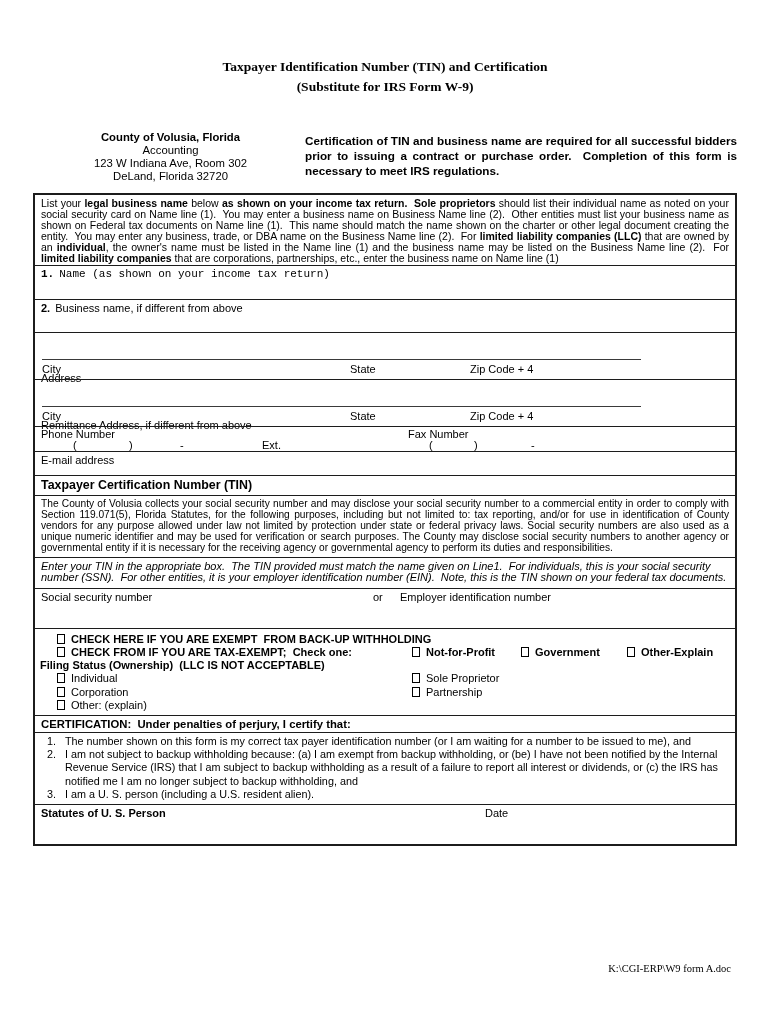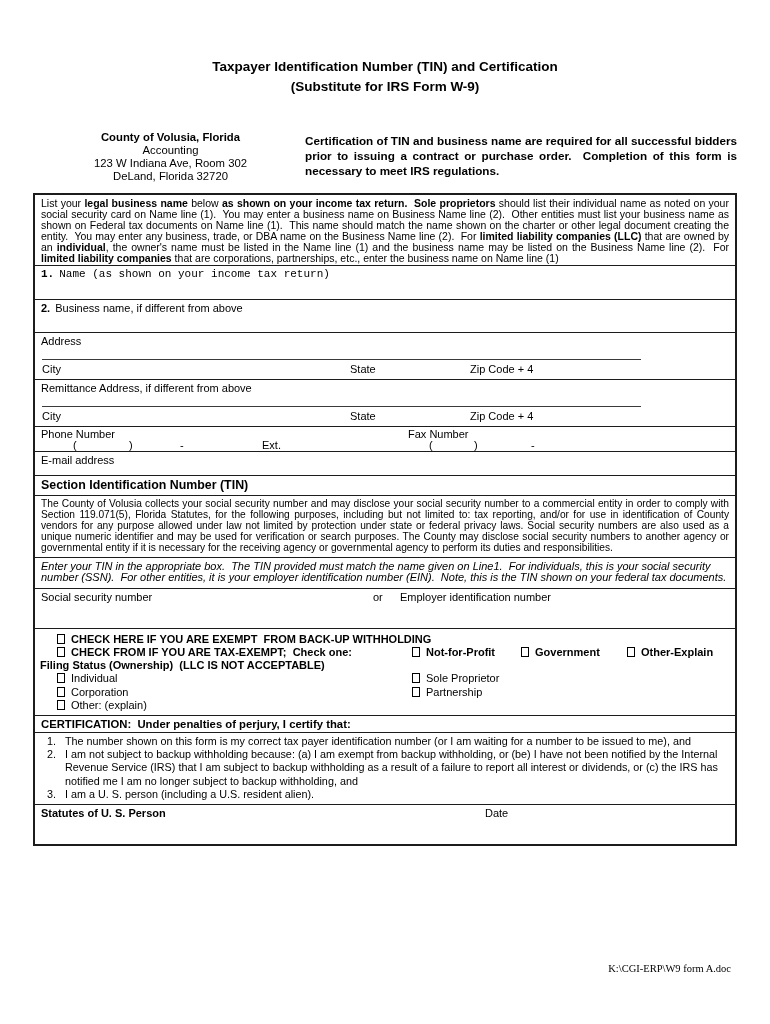--- a/index.html
+++ b/index.html
@@ -6,37 +6,37 @@
   html,body { background:#888; }
   .page {
     width:770px; height:1024px; background:#fff; color:#000;
     font-family:"Liberation Sans","DejaVu Sans",sans-serif;
     position:relative; margin:0 auto; overflow:hidden;
   }
   [data-bind] { white-space:pre-wrap; }
   .b { font-weight:bold; }
 
   
-  .title-block { padding-top:57px; text-align:center; font-weight:bold; font-size:13.5px; line-height:20px; }
+  .title-block { padding-top:57px; text-align:center; font-weight:bold; font-size:13.5px; line-height:20px;font-family:Liberation Serif, serif; }
   .header-row { display:flex; margin:34px 33px 0 33px; align-items:flex-start; }
   .org-block { width:215px; margin-left:30px; text-align:center; font-size:11.3px; line-height:13px; }
   .org-name { font-weight:bold; }
   .notice-block { margin-left:auto; margin-top:3px; width:432px; font-weight:bold; font-size:11.7px; line-height:14.8px; text-align:justify; }
 
   
   .form-table { margin:10px 33px 0 33px; border:2px solid #1c1c1c; }
   .row { border-top:1.5px solid #1c1c1c; position:relative; padding:2px 6px; font-size:11px; }
   .row:first-child { border-top:none; }
 
   .r-instructions { font-size:10.5px; line-height:10.9px; text-align:justify; padding:3px 6px 2px 6px; }
   .r-name { height:34px;font-family:Liberation Mono, monospace; }
   .r-business { height:33px; }
   .num-gap { margin-left:5px; }
   .r-addr { height:47px; padding:2px 0; }
-  .addr-label { padding-left:6px; }
+  .addr-label { padding-left:6px;margin-top:37px; }
   .write-line { position:absolute; left:7px; top:26px; width:599px; border-bottom:1px solid #3a3a3a; height:0; }
   .csz { position:absolute; left:0; right:0; bottom:3px; height:13px; }
   .abs { position:absolute; }
   .r-contact { height:28px; }
   .r-phone { height:25px; padding:1px 6px; }
   .phone-syms { position:absolute; left:0; right:0; top:12px; height:13px; }
   .r-email { height:24px; }
   .r-tin-header { font-weight:bold; font-size:12.4px; padding:2px 6px 3px 6px; }
   .r-tin-para { font-size:10.2px; line-height:10.9px; text-align:justify; padding:3px 6px; }
   .r-enter-tin { font-size:11px; line-height:11.4px; padding:3px 6px 4px 6px;font-style:italic; }
@@ -123,21 +123,21 @@
         <span class="abs" style="left:439px" data-bind="fields.phone.close">)</span>
         <span class="abs" style="left:496px" data-bind="fields.phone.dash">-</span>
       </div>
     </div>
 
     <div class="row r-email">
       <span data-bind="fields.email.label">E-mail address</span>
       <div class="fill"></div>
     </div>
 
-    <div class="row r-tin-header" data-bind="tin.header">Section Identification Number (TIN)</div>
+    <div class="row r-tin-header" data-bind="tin.header">Taxpayer Certification Number (TIN)</div>
 
     <div class="row r-tin-para" data-bind="tin.disclosure">The County of Volusia collects your social security number and may disclose your social security number to a commercial entity in order to comply with Section 119.071(5), Florida Statutes, for the following purposes, including but not limited to: tax reporting, and/or for use in identification of County vendors for any purpose allowed under law not limited by protection under state or federal privacy laws. Social security numbers are also used as a unique numeric identifier and may be used for verification or search purposes. The County may disclose social security numbers to another agency or governmental entity if it is necessary for the receiving agency or governmental agency to perform its duties and responsibilities.</div>
 
     <div class="row r-enter-tin" data-bind="tin.enter">Enter your TIN in the appropriate box.  The TIN provided must match the name given on Line1.  For individuals, this is your social security number (SSN).  For other entities, it is your employer identification number (EIN).  Note, this is the TIN shown on your federal tax documents.</div>
 
     <div class="row r-ssn">
       <span data-bind="tin.ssn_label">Social security number</span>
       <span class="abs" style="left:338px" data-bind="tin.or">or</span>
       <span class="abs" style="left:365px" data-bind="tin.ein_label">Employer identification number</span>
       <div class="fill" style="right:50%"></div>

